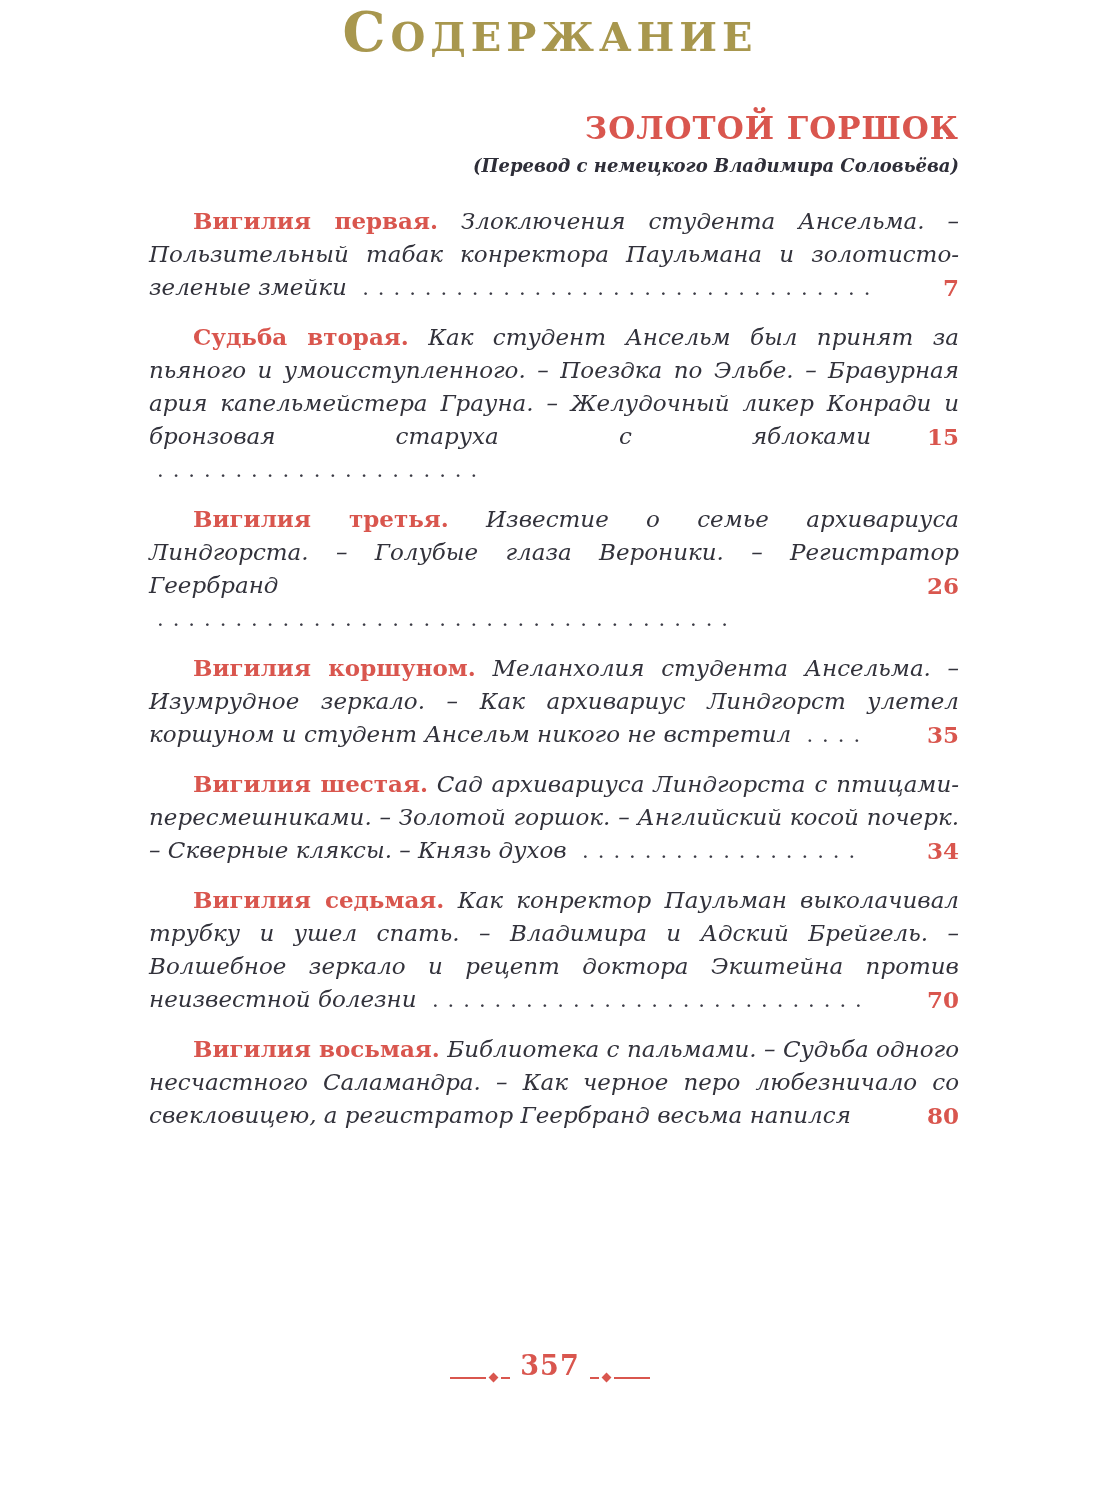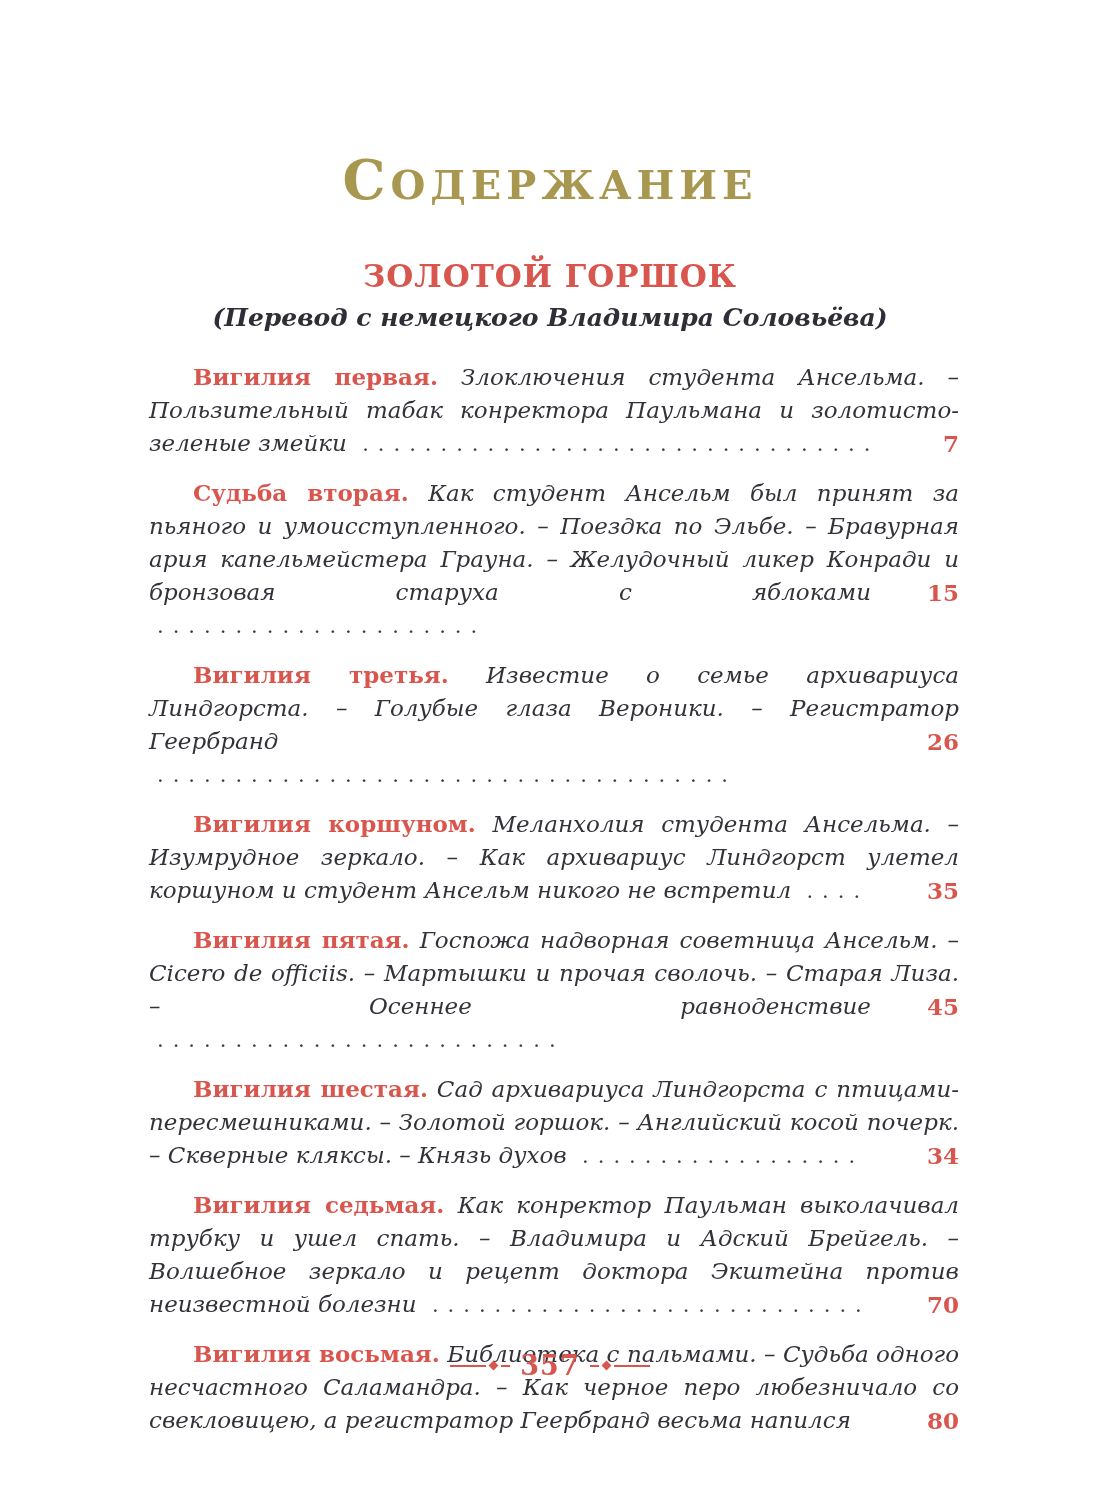--- a/index.html
+++ b/index.html
@@ -9,45 +9,44 @@
     height: 1509px;
     margin: 0 auto;
     background: #ffffff;
     overflow: hidden;
     font-family: "DejaVu Serif", serif;
     color: #32323b;
   }
   .content {
     width: 818px;
     margin: 0 auto;
-    padding-top: 148px;
   }
   .contents-title {
     text-align: center;
     color: #a8974e;
     font-size: 40px;
     font-weight: bold;
     letter-spacing: 5px;
     margin: 0 0 46px 0;
     font-family: "DejaVu Serif", serif;
   }
   .contents-title::first-letter { font-size: 54px; }
   .book-title {
-    text-align: center;
+    text-align: right;
     color: #d9564e;
     font-size: 31px;
     font-weight: bold;
     letter-spacing: 1px;
     margin: 0 0 9px 0;
   }
   .subtitle {
-    text-align: center;
+    text-align: right;
     font-style: italic;
     font-weight: bold;
-    font-size: 25px;
+    font-size: 18px;
     margin: 0 0 28px 0;
     color: #2e2e38;
   }
   .entry {
     font-style: italic;
     font-size: 23px;
     line-height: 33px;
     text-align: justify;
     text-indent: 44px;
     margin: 0 0 15px 8px;
@@ -70,21 +69,21 @@
     font-style: normal;
     font-weight: bold;
     margin-left: 12px;
   }
   .footer {
     position: absolute;
     left: 0;
     right: 0;
     bottom: 128px;
     display: flex;
-    align-items: center;
+    align-items: flex-end;
     justify-content: center;
     gap: 10px;
   }
   .folio {
     font-size: 27px;
     font-weight: bold;
     color: #d9564e;
     letter-spacing: 1px;
   }
   .orn { display: flex; align-items: center; gap: 4px; }
@@ -120,25 +119,20 @@
       <span class="desc">Известие о семье архивариуса Линдгорста. – Голубые глаза Вероники. – Регистратор Геербранд</span>
       <span class="page-num">26</span><span class="dots">.....................................</span>
     </p>
 
     <p class="entry">
       <span class="label">Вигилия коршуном.</span>
       <span class="desc">Меланхолия студента Ансельма. – Изумрудное зеркало. – Как архивариус Линдгорст улетел коршуном и студент Ансельм никого не встретил</span>
       <span class="page-num">35</span><span class="dots">....</span>
     </p>
 
-    <p class="entry">
-      <span class="label">Вигилия пятая.</span>
-      <span class="desc">Госпожа надворная советница Ансельм. – Cicero de officiis. – Мартышки и прочая сволочь. – Старая Лиза. – Осеннее равноденствие</span>
-      <span class="page-num">45</span><span class="dots">..........................</span>
-    </p>
 
     <p class="entry">
       <span class="label">Вигилия шестая.</span>
       <span class="desc">Сад архивариуса Линдгорста с птицами-пересмешниками. – Золотой горшок. – Английский косой почерк. – Скверные кляксы. – Князь духов</span>
       <span class="page-num">34</span><span class="dots">..................</span>
     </p>
 
     <p class="entry">
       <span class="label">Вигилия седьмая.</span>
       <span class="desc">Как конректор Паульман выколачивал трубку и ушел спать. – Владимира и Адский Брейгель. – Волшебное зеркало и рецепт доктора Экштейна против неизвестной болезни</span>

